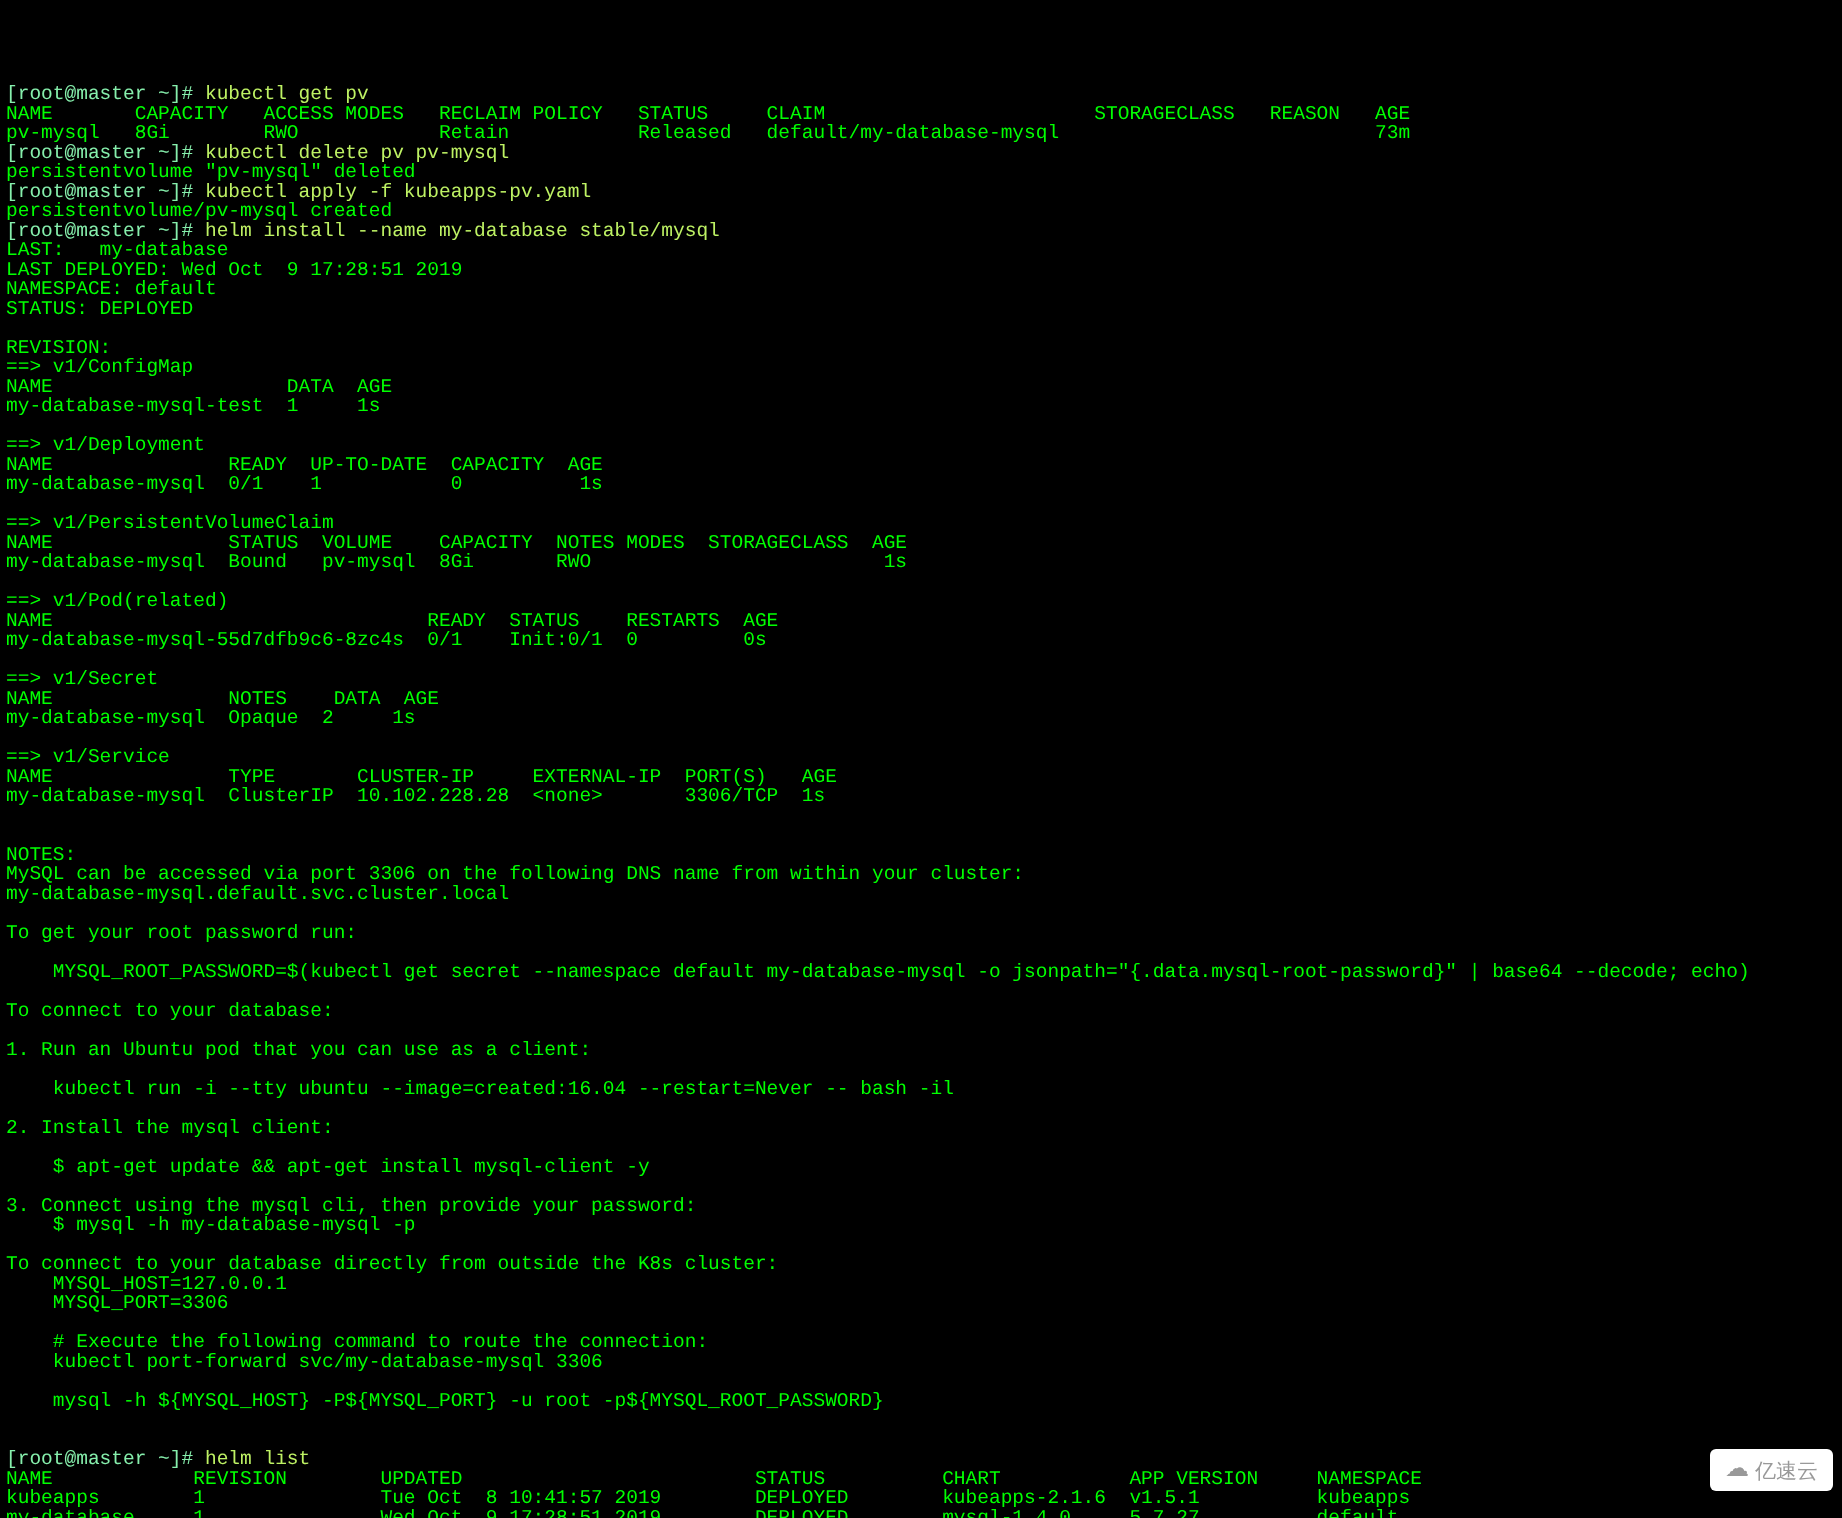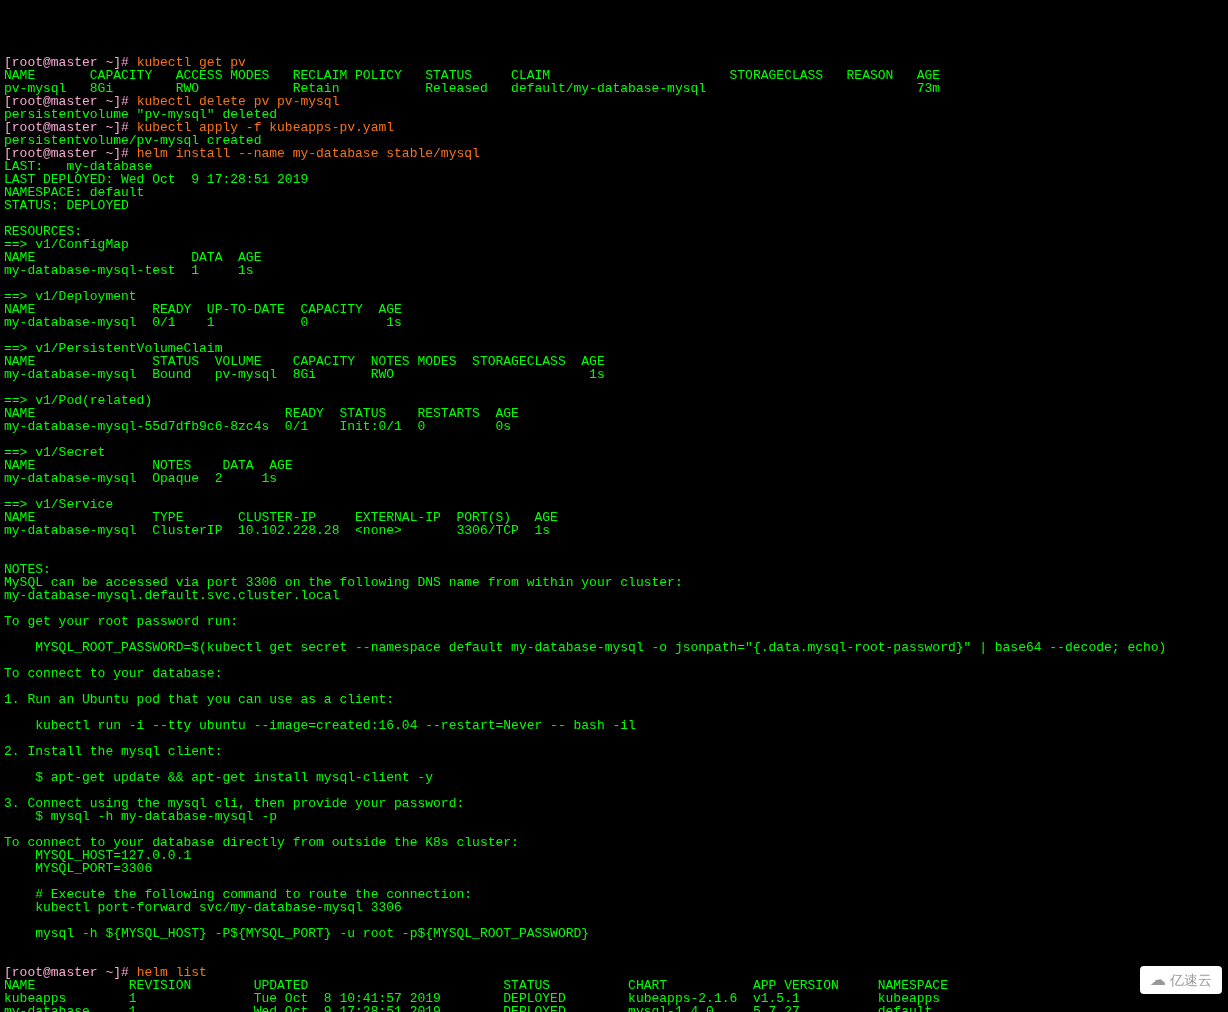--- a/index.html
+++ b/index.html
@@ -8,22 +8,22 @@
       color: #00ff00;
       font-family: 'Consolas', 'Courier New', monospace;
       font-size: 13px;
       line-height: 1.0;
       padding: 4px;
       white-space: pre;
       width: 1228px;
       height: 1012px;
       position: relative;
     }
-    .prompt { color: #f9a8d4; }
-    .cmd { color: #f97316; }
+    .prompt { color: #86efac; }
+    .cmd { color: #bef264; }
     .watermark {
       position: absolute;
       bottom: 18px;
       right: 6px;
       background: #fff;
       color: #999;
       font-family: sans-serif;
       font-size: 14px;
       padding: 6px 10px;
       border-radius: 4px;
@@ -46,21 +46,21 @@
 <span class="prompt">[root@master ~]# </span><span class="cmd">kubectl delete pv pv-mysql</span>
 <span>persistentvolume "pv-mysql" deleted</span>
 <span class="prompt">[root@master ~]# </span><span class="cmd">kubectl apply -f kubeapps-pv.yaml</span>
 <span>persistentvolume/pv-mysql created</span>
 <span class="prompt">[root@master ~]# </span><span class="cmd">helm install --name my-database stable/mysql</span>
 <span>LAST:   my-database</span>
 <span>LAST DEPLOYED: Wed Oct  9 17:28:51 2019</span>
 <span>NAMESPACE: default</span>
 <span>STATUS: DEPLOYED</span>
 <span></span>
-<span>RESOURCES:</span>
+<span>REVISION:</span>
 <span>==&gt; v1/ConfigMap</span>
 <span>NAME                    DATA  AGE</span>
 <span>my-database-mysql-test  1     1s</span>
 <span></span>
 <span>==&gt; v1/Deployment</span>
 <span>NAME               READY  UP-TO-DATE  CAPACITY  AGE</span>
 <span>my-database-mysql  0/1    1           0          1s</span>
 <span></span>
 <span>==&gt; v1/PersistentVolumeClaim</span>
 <span>NAME               STATUS  VOLUME    CAPACITY  NOTES MODES  STORAGECLASS  AGE</span>

